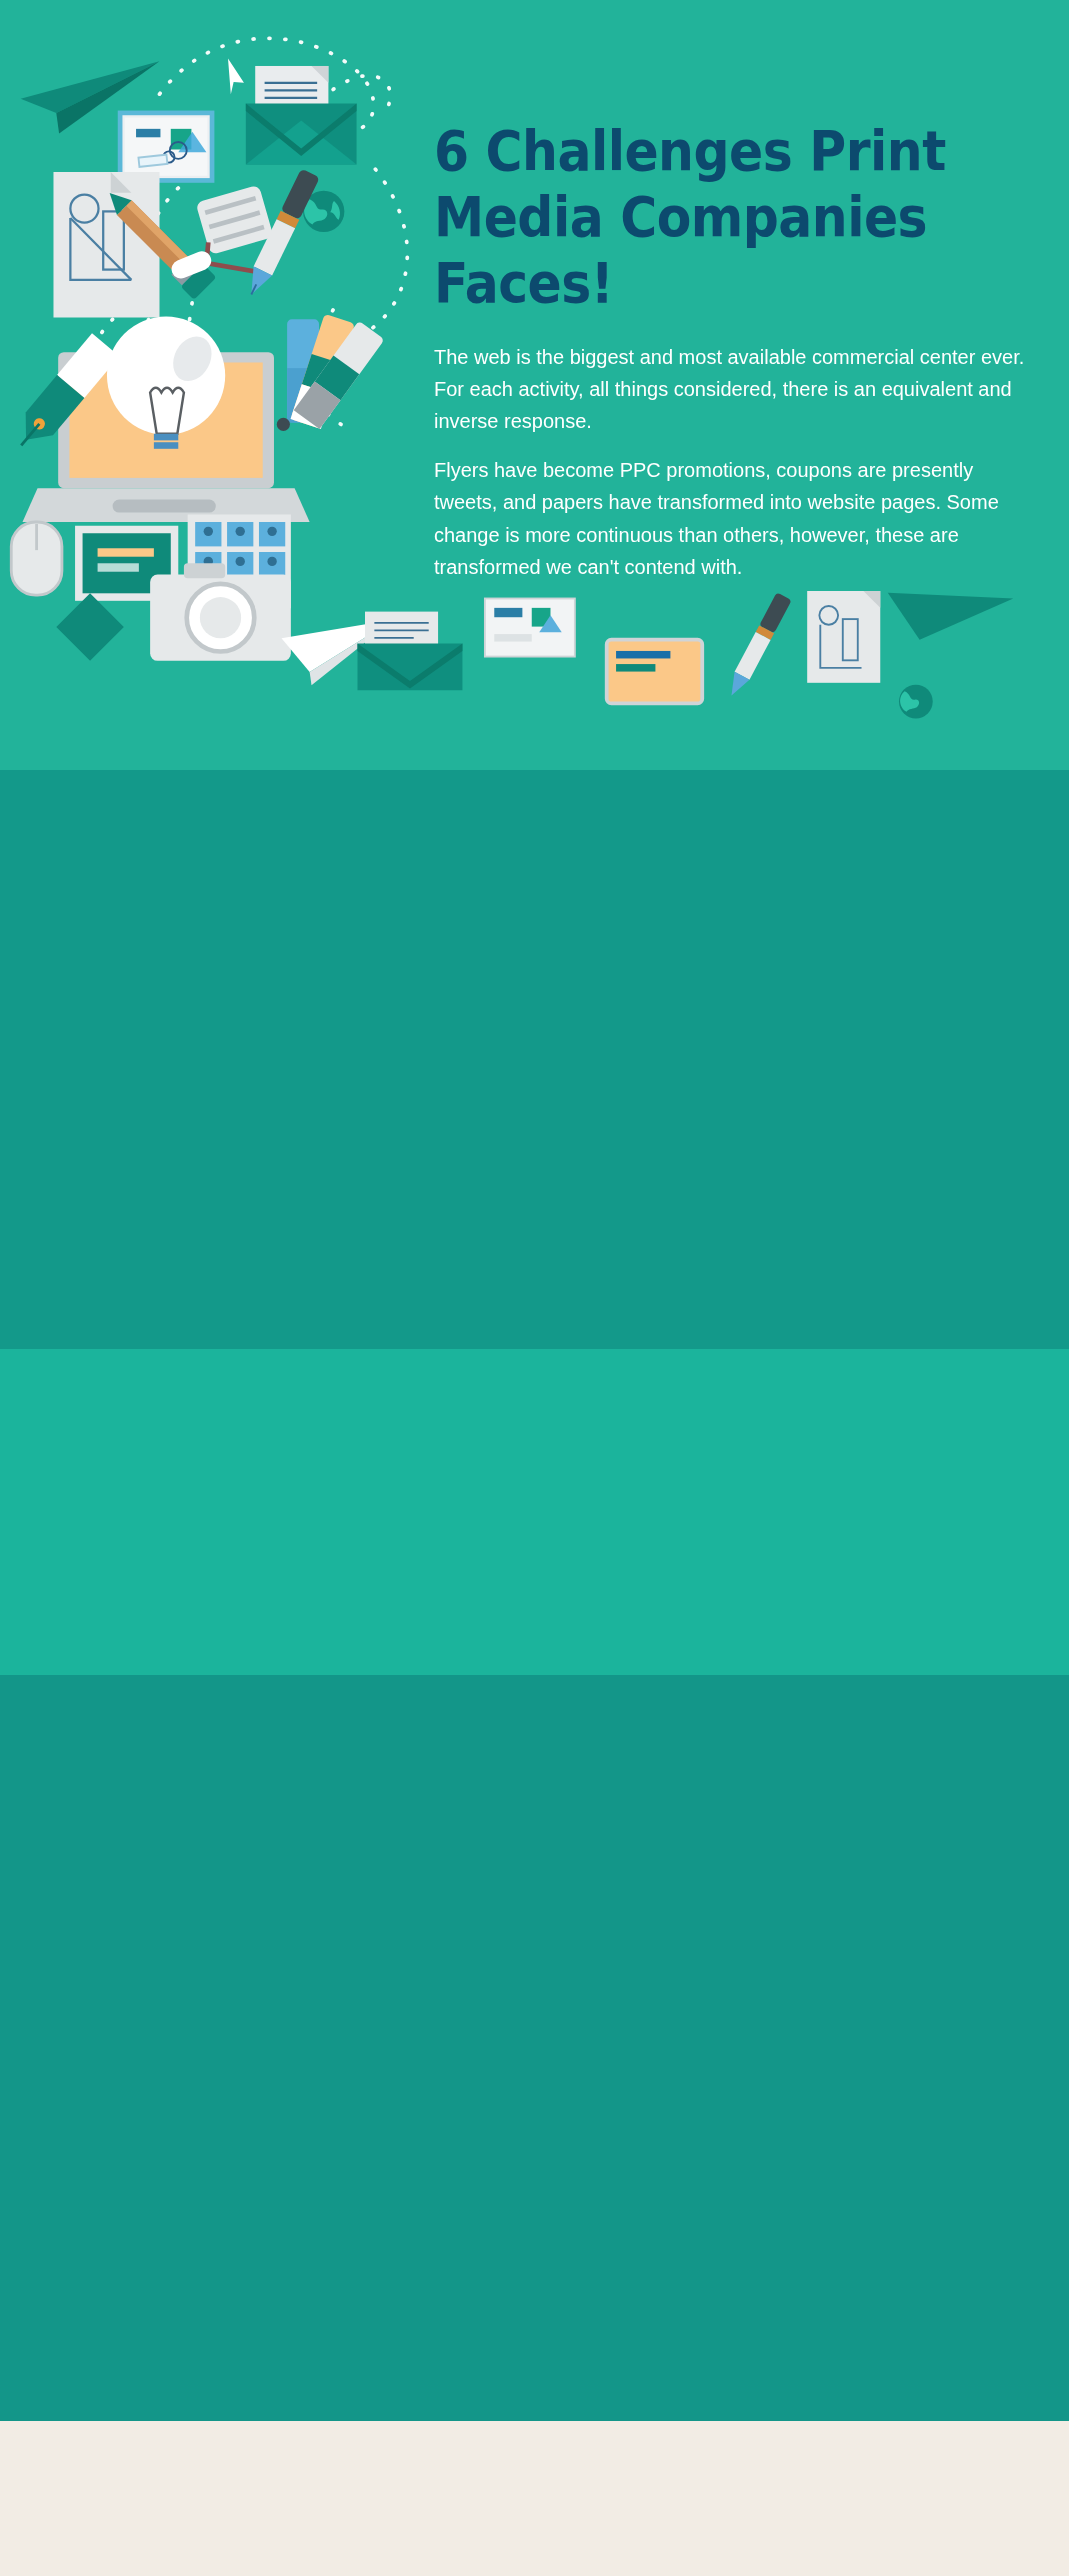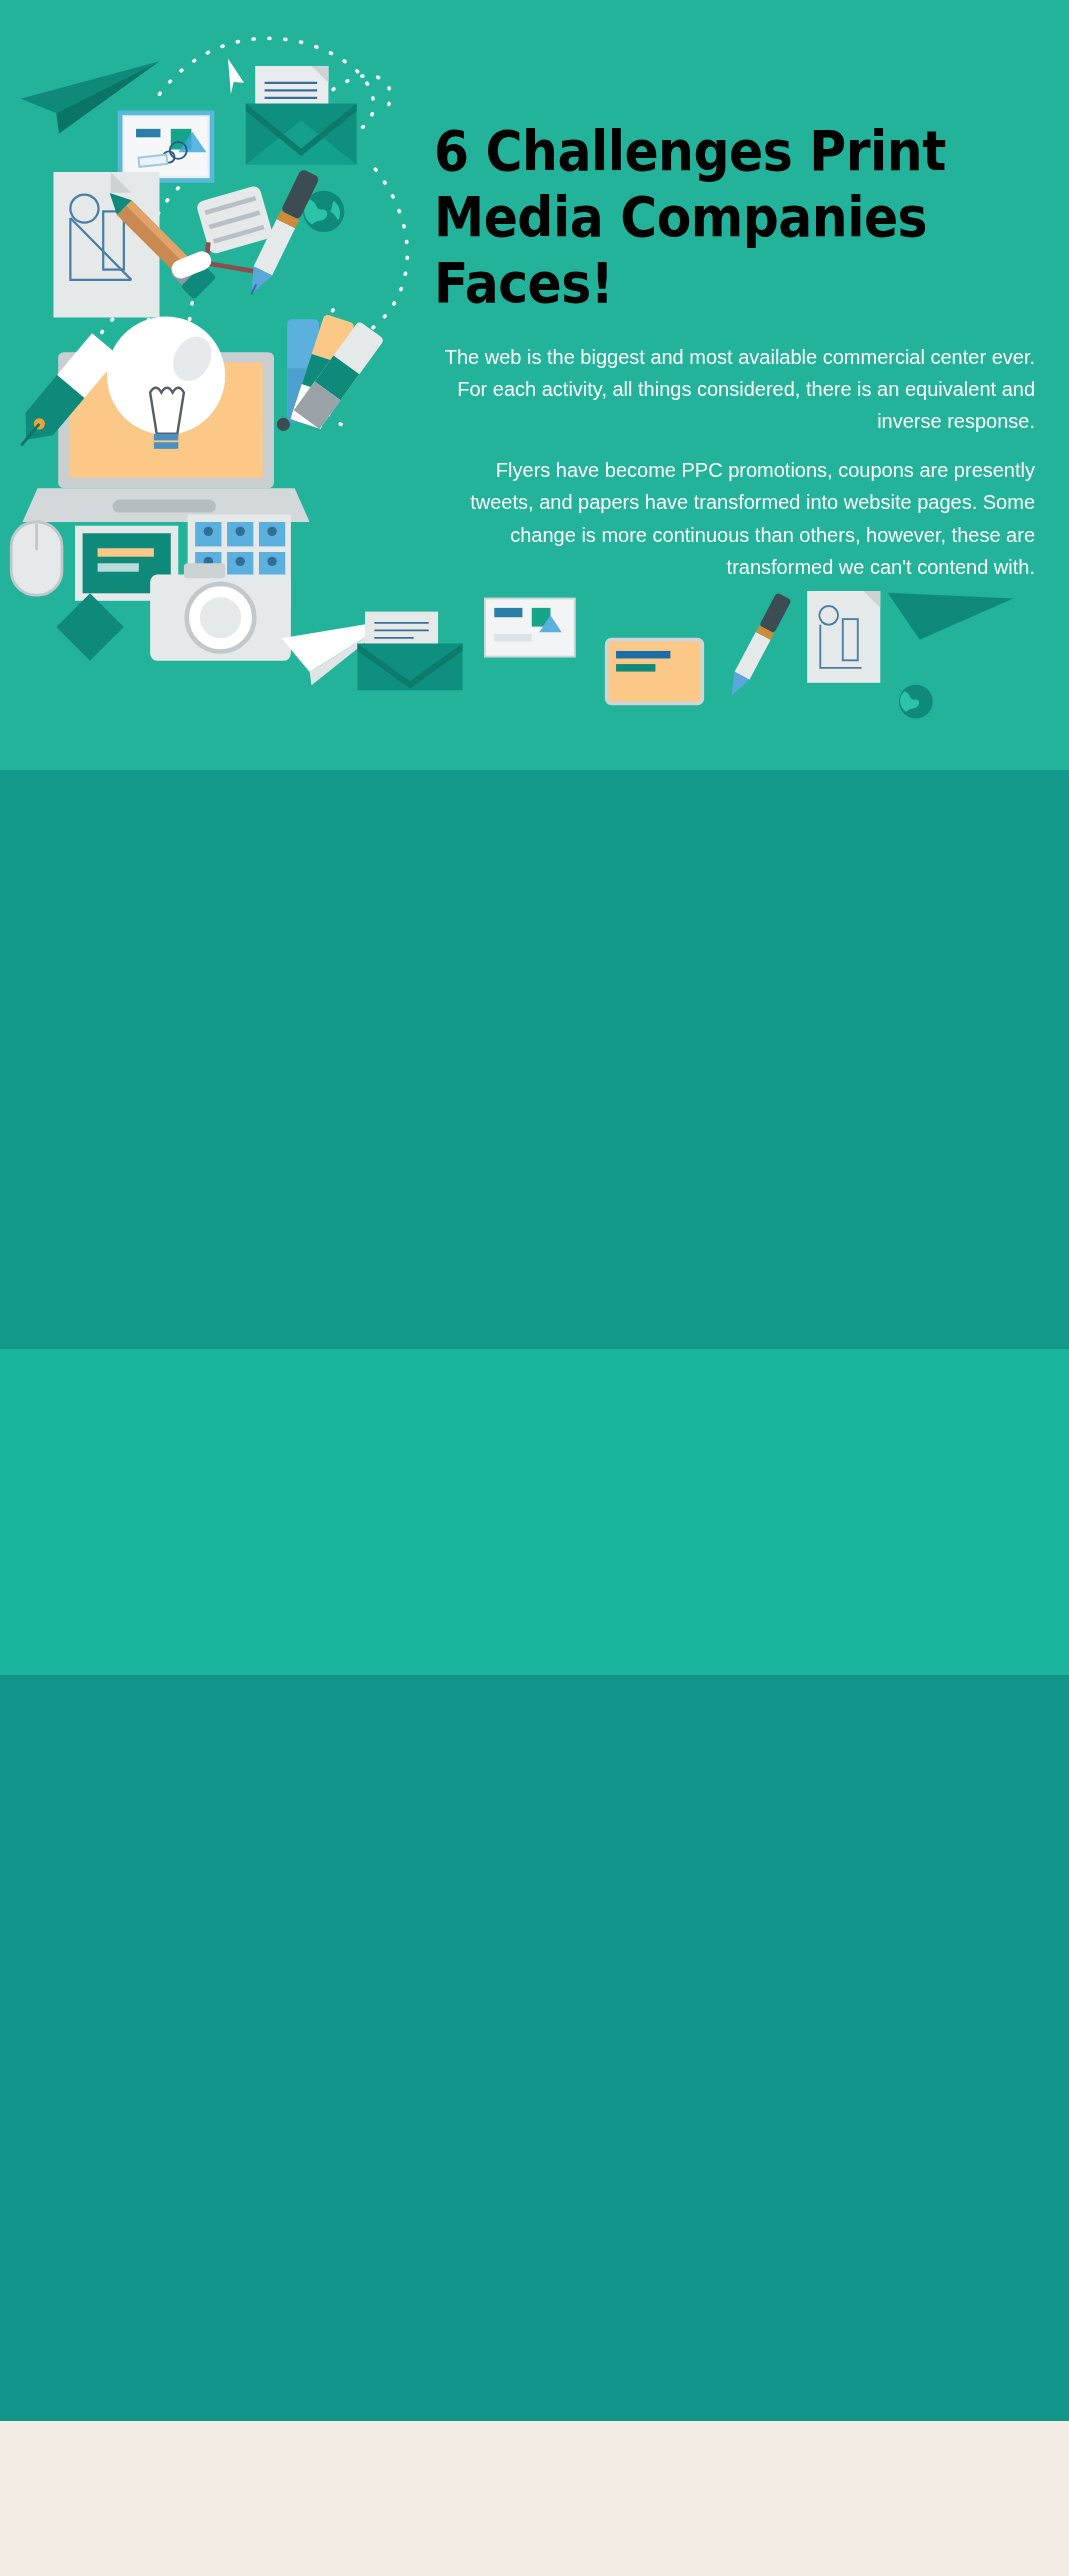--- a/index.html
+++ b/index.html
@@ -17,27 +17,26 @@
   #sec-quote      { top:820;  height:579px;  background:#13998a; }
   #sec-quote      { top:770px; height:579px; background:#13998a; }
   #sec-challenges { top:1349px; height:327px; background:#1bb49c; }
   #sec-grid       { top:1675px; height:746px; background:#139689; }
   #sec-footer     { top:2421px; height:155px; background:#f2ece4; }
 
   
   .hero-text { position:absolute; left:434px; top:118px; width:601px; }
   .hero-title {
     font-family:"DejaVu Sans Condensed","Liberation Sans Narrow","Liberation Sans",sans-serif;
-    font-weight:bold; font-size:56px; line-height:1.18; color:#000000;
+    font-weight:bold; font-size:56px; line-height:1.18; color:#0c4a6e;
     letter-spacing:-0.5px;
   }
   .hero-para {
     margin-top:24.4px; color:#ffffff; font-size:20px; line-height:1.62;
     font-weight:400;
-    text-align:right;
   }
   .hero-para p + p { margin-top:16px; }
 
   
   .hero-art { position:absolute; left:0; top:0; width:441px; height:770px; }
   .bottom-art { position:absolute; left:357px; top:591px; width:713px; height:178px; }
 
   
   .quote-wrap { position:absolute; left:58px; top:826px; width:582px; }
   .quote-line1 { white-space:nowrap; }

